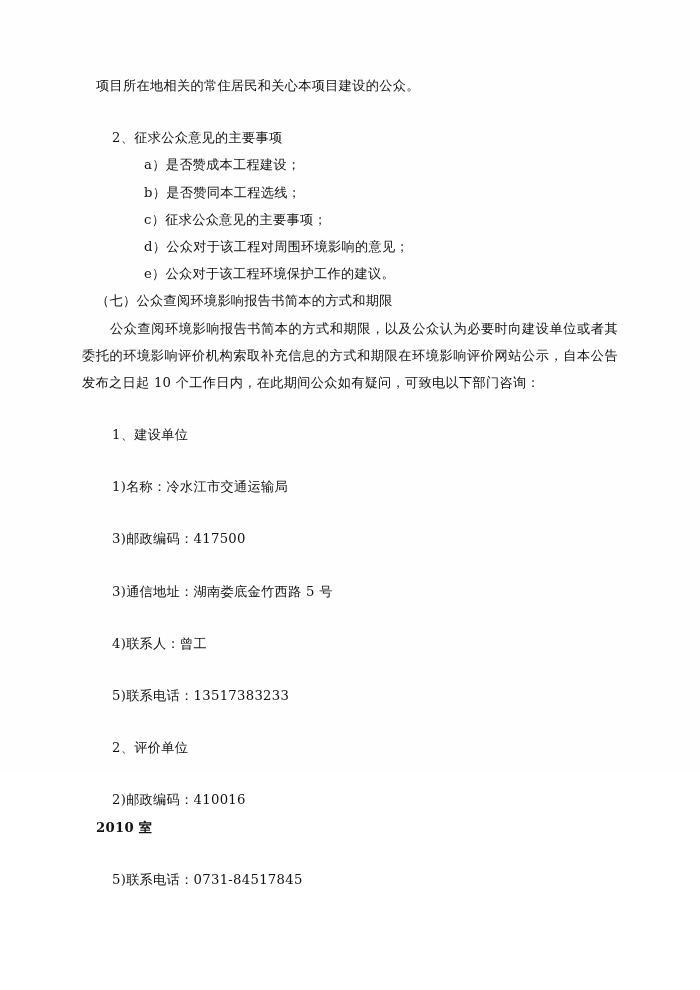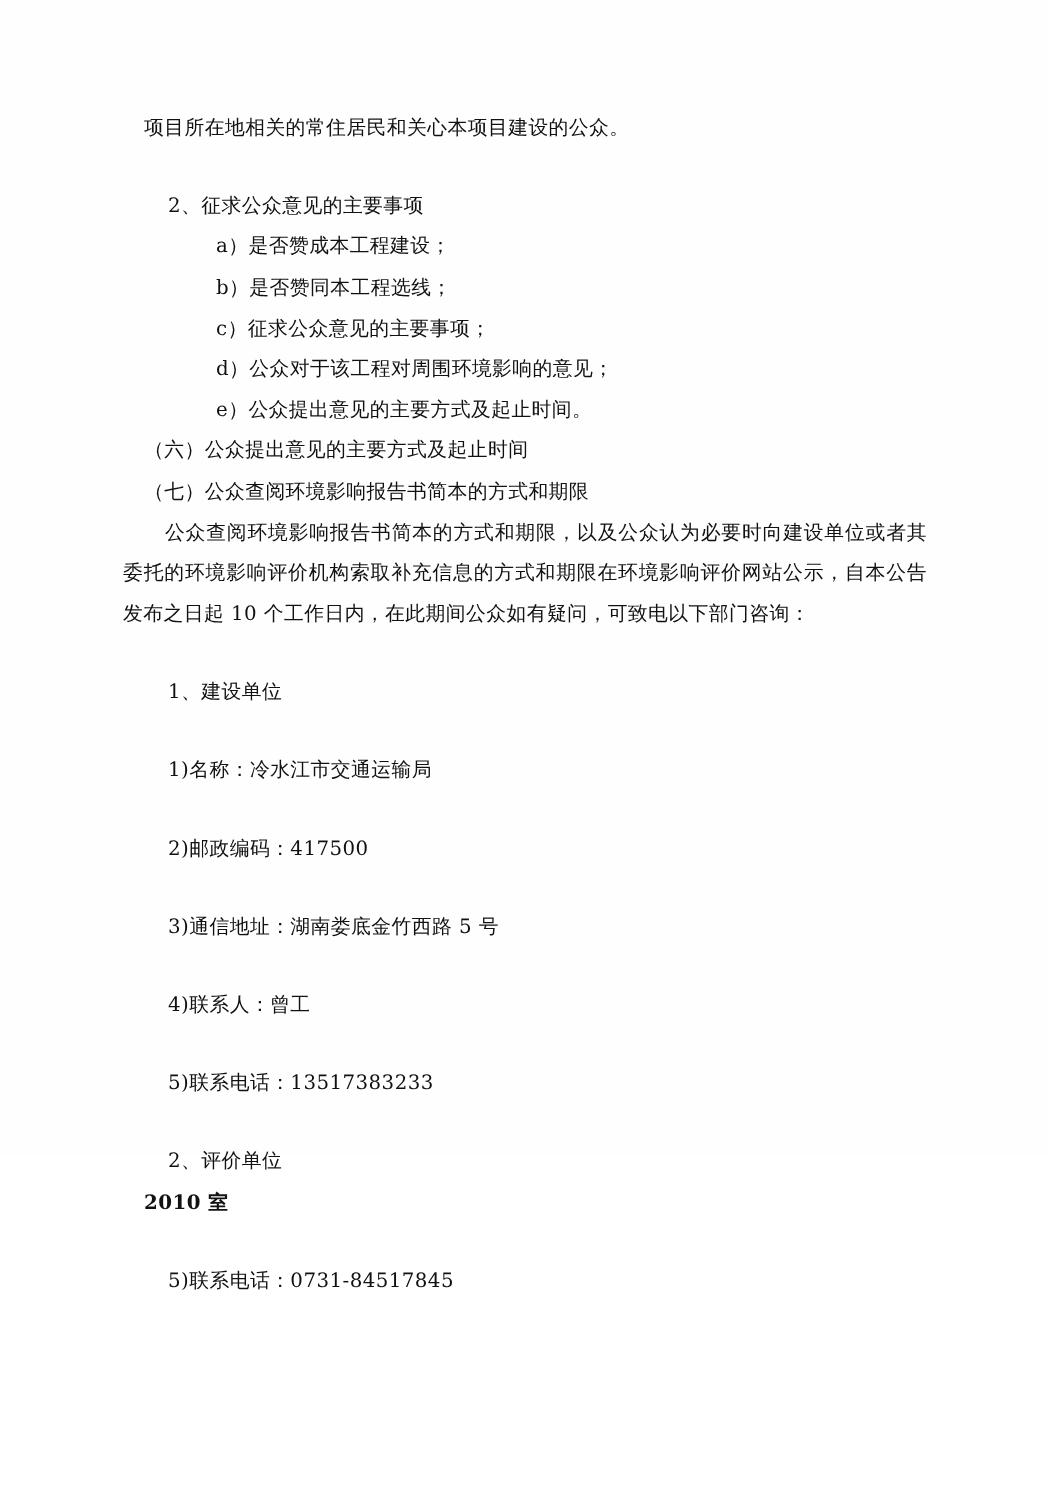--- a/index.html
+++ b/index.html
@@ -46,28 +46,28 @@
 
 <div class="page">
   <div class="doc-body">
 
     <p class="para indent-1">项目所在地相关的常住居民和关心本项目建设的公众。</p>
     <p class="para indent-2">2、征求公众意见的主要事项</p>
     <p class="para indent-3">a）是否赞成本工程建设；</p>
     <p class="para indent-3">b）是否赞同本工程选线；</p>
     <p class="para indent-3">c）征求公众意见的主要事项；</p>
     <p class="para indent-3">d）公众对于该工程对周围环境影响的意见；</p>
-    <p class="para indent-3">e）公众提出意见的主要方式及起止时间。</p>
-    <p class="para indent-1">（六）公众提出意见的主要方式及起止时间</p>
+    <p class="para indent-3">e）公众对于该工程环境保护工作的建议。</p>
     <p class="para indent-1">（七）公众查阅环境影响报告书简本的方式和期限</p>
     <p class="para flow">公众查阅环境影响报告书简本的方式和期限，以及公众认为必要时向建设单位或者其委托的环境影响评价机构索取补充信息的方式和期限在环境影响评价网站公示，自本公告发布之日起 10 个工作日内，在此期间公众如有疑问，可致电以下部门咨询：</p>
     <p class="para indent-2">1、建设单位</p>
     <p class="para indent-2">1)名称：冷水江市交通运输局</p>
-    <p class="para indent-2">2)邮政编码：417500</p>
+    <p class="para indent-2">3)邮政编码：417500</p>
     <p class="para indent-2">3)通信地址：湖南娄底金竹西路 5 号</p>
     <p class="para indent-2">4)联系人：曾工</p>
     <p class="para indent-2">5)联系电话：13517383233</p>
     <p class="para indent-2">2、评价单位</p>
+    <p class="para indent-2">2)邮政编码：410016</p>
     <p class="para indent-0">2010 室</p>
     <p class="para indent-2">5)联系电话：0731-84517845</p>
 
   </div>
 </div>
 
 </body></html>

